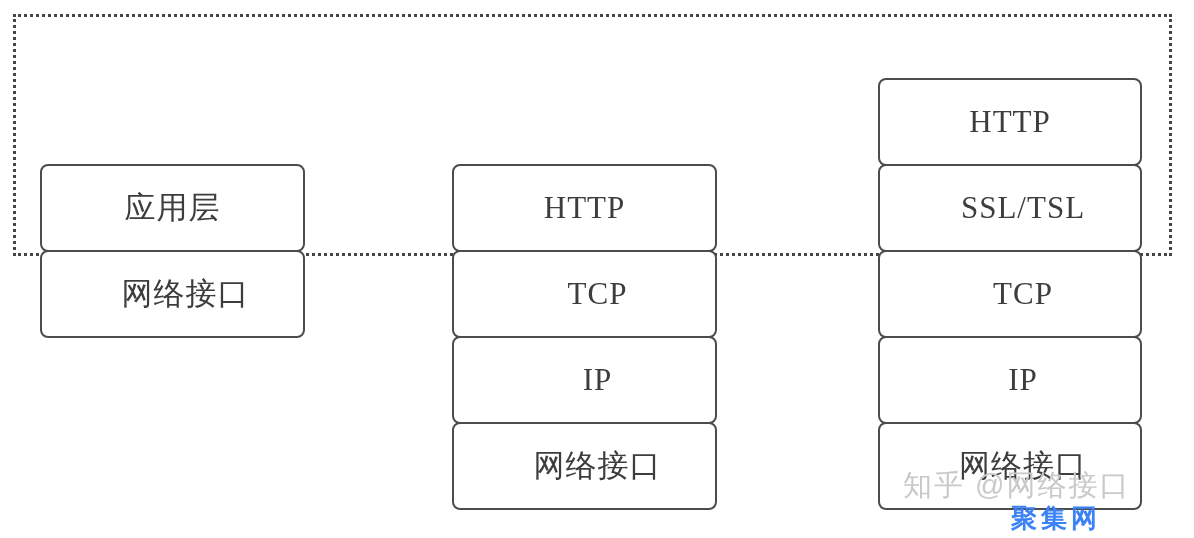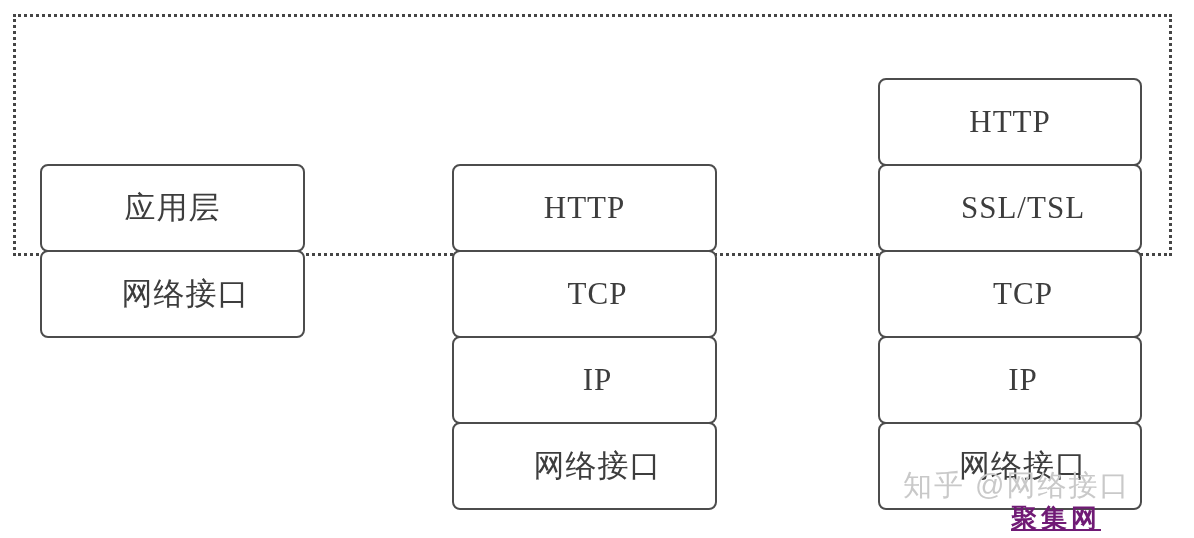--- a/index.html
+++ b/index.html
@@ -93,15 +93,15 @@
 
   <div class="stack stack-right">
     <div class="layer-box">HTTP</div>
     <div class="layer-box">SSL/TSL</div>
     <div class="layer-box">TCP</div>
     <div class="layer-box">IP</div>
     <div class="layer-box">网络接口</div>
   </div>
 
   <div class="watermark-credit" style="color: rgb(201, 201, 201);">知乎 @网络接口</div>
-  <div class="watermark-site" id="watermark-site" style="color: #701a75; text-decoration: underline;">聚集网</div>
+  <div class="watermark-site" id="watermark-site" style="color: #3b82f6;">聚集网</div>
 
 </div>
 
 </body></html>

